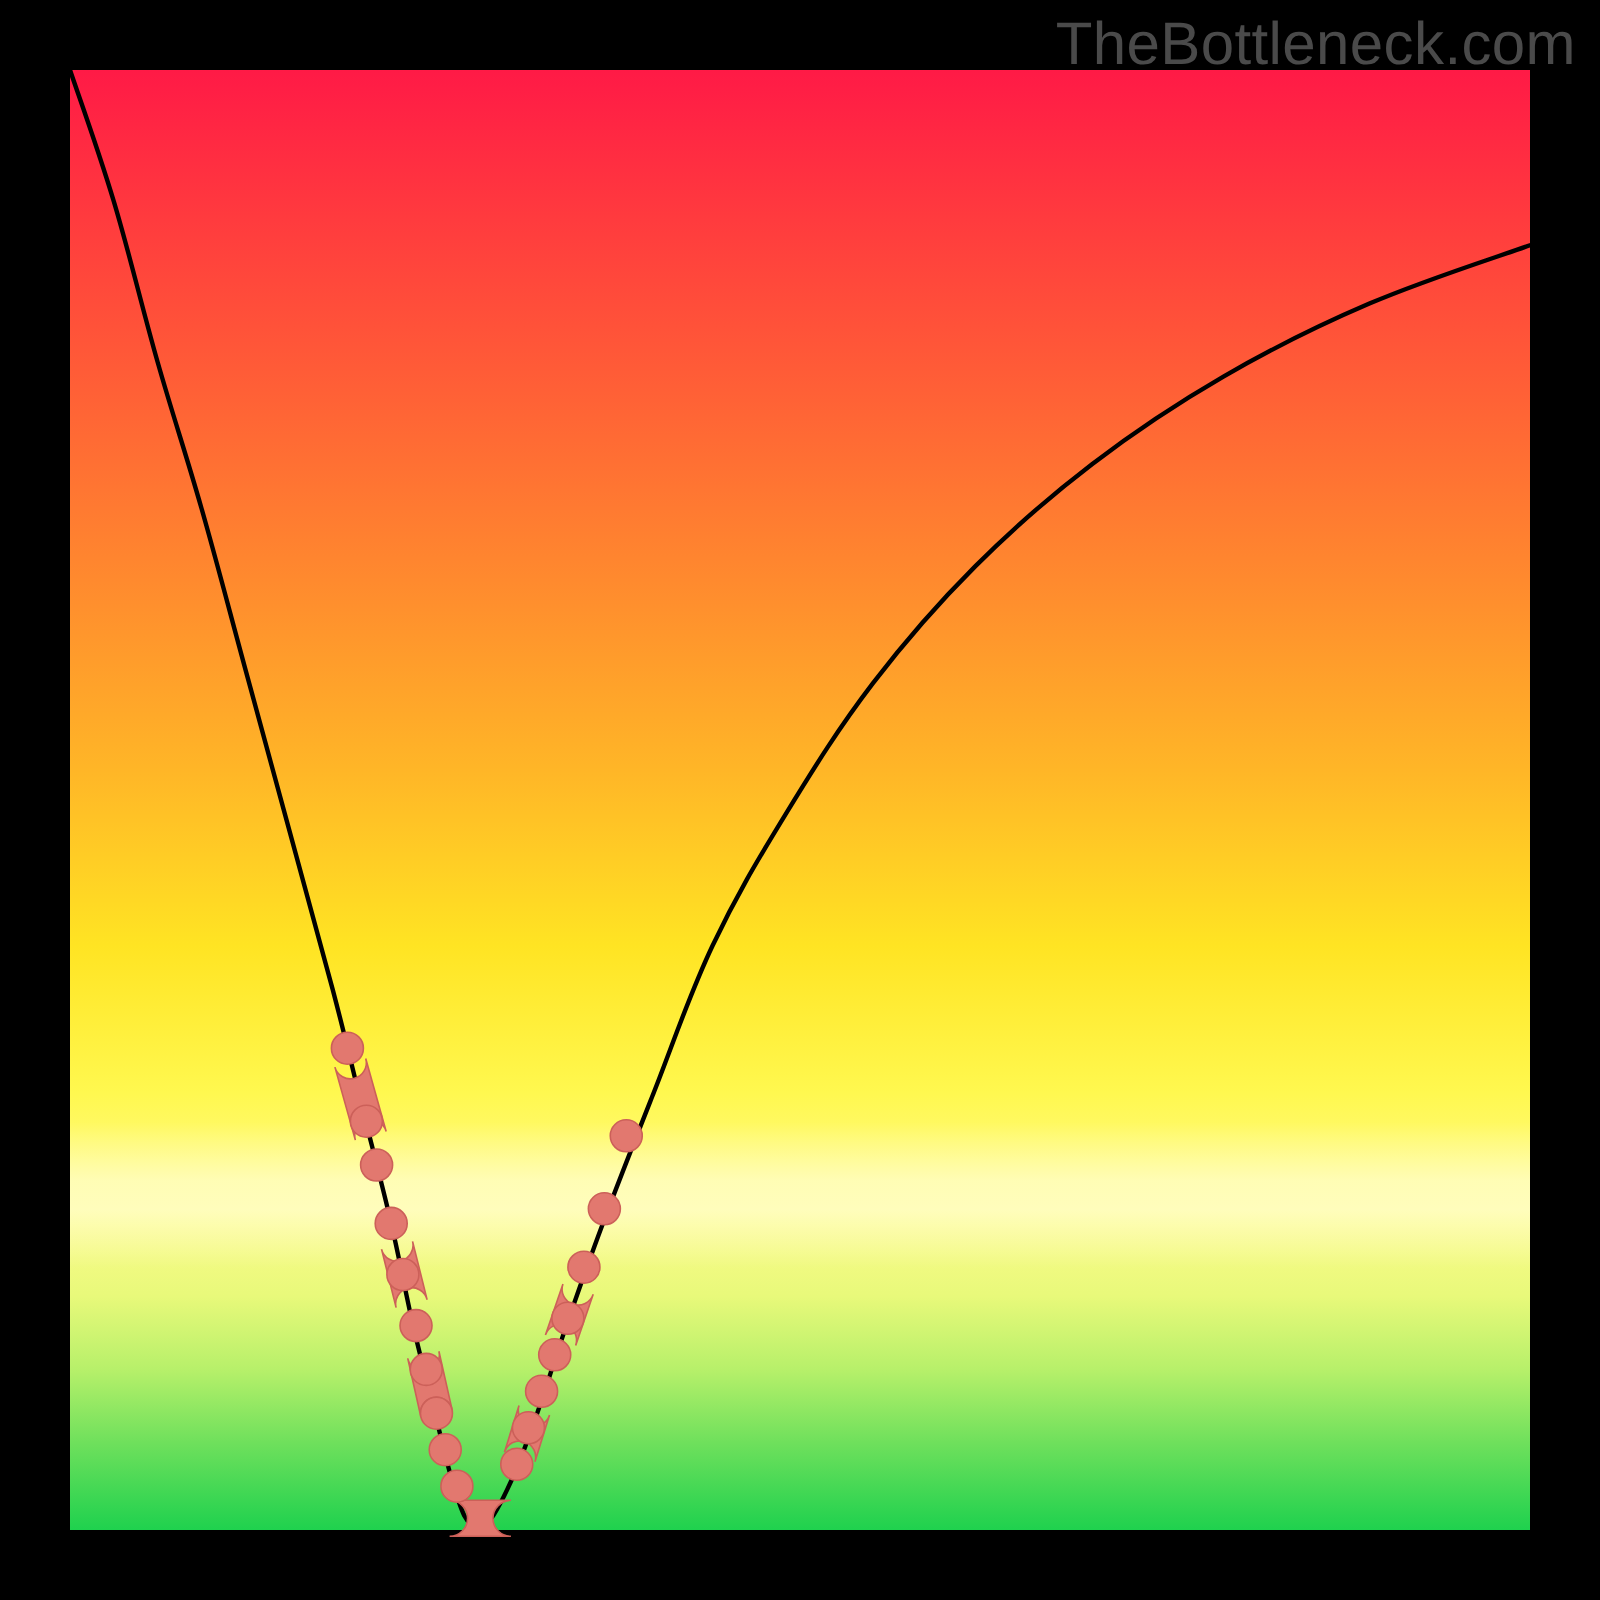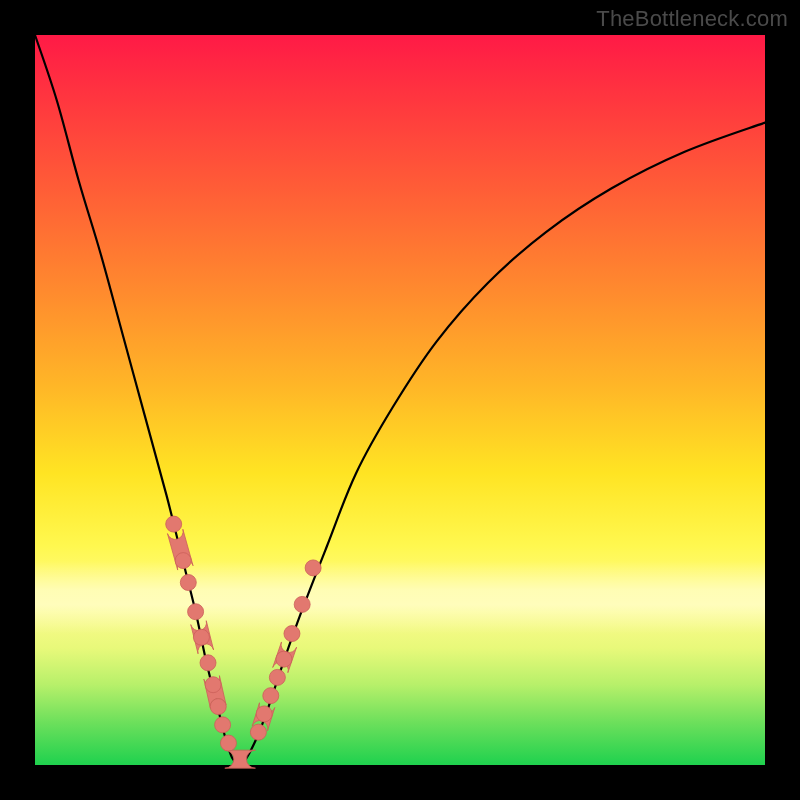--- a/index.html
+++ b/index.html
@@ -54,21 +54,21 @@
       rgba(255,255,225,0.55) 60%,
       rgba(255,255,235,0) 100%
     );
     pointer-events: none;
   }
   .watermark {
     position: absolute;
     top: 6px;
     right: 12px;
     color: #4a4a4a;
-    font-size: 22px;
+    font-size: 30px;
     font-weight: 400;
     letter-spacing: 0.2px;
   }
   svg.curves {
     position: absolute;
     left: 0;
     top: 0;
     width: 730px;
     height: 730px;
     overflow: visible;

